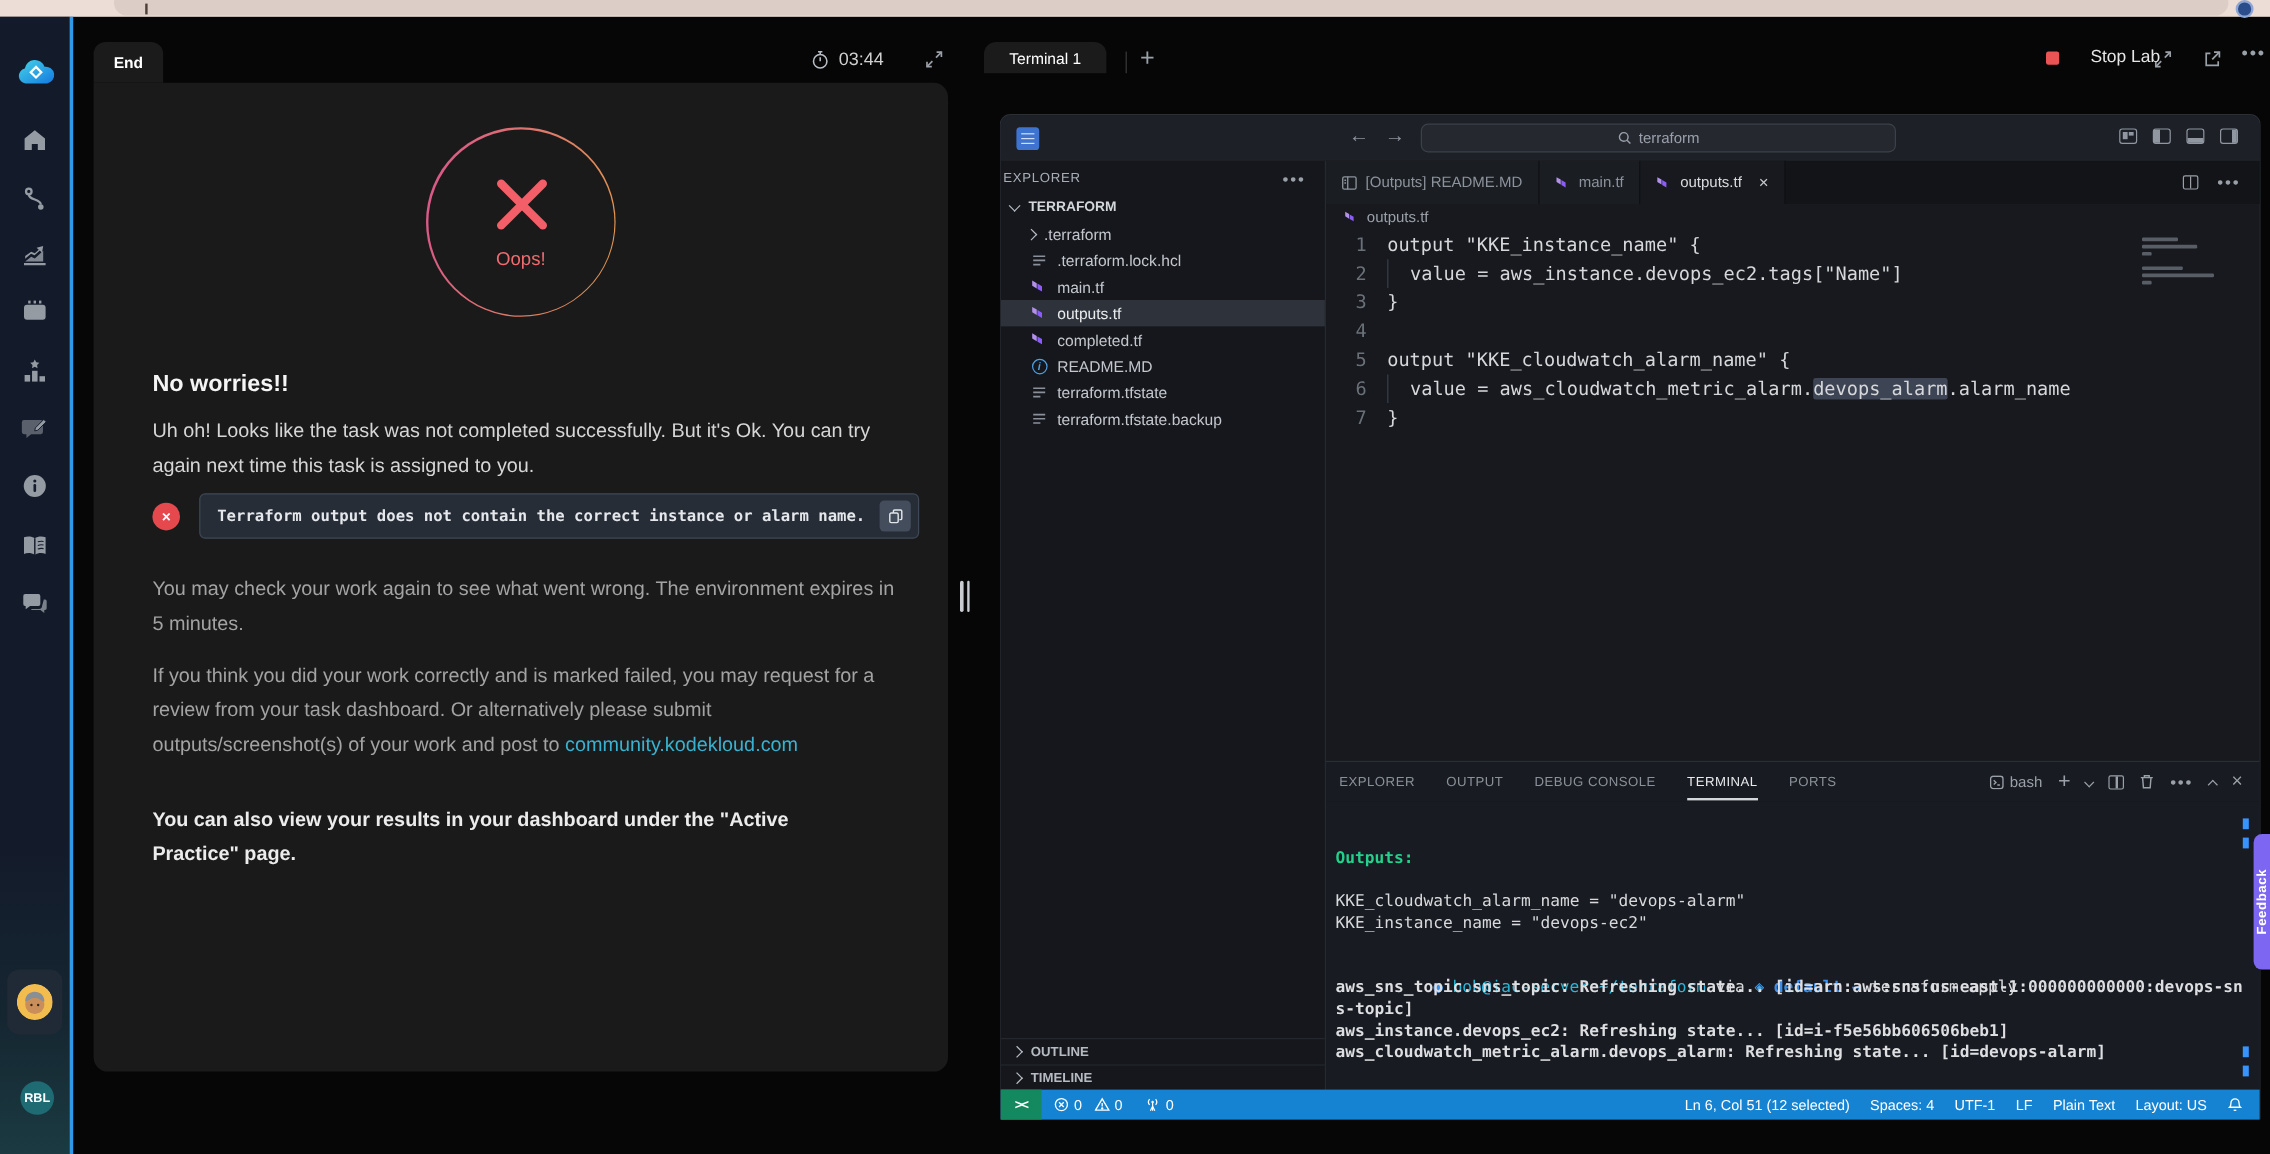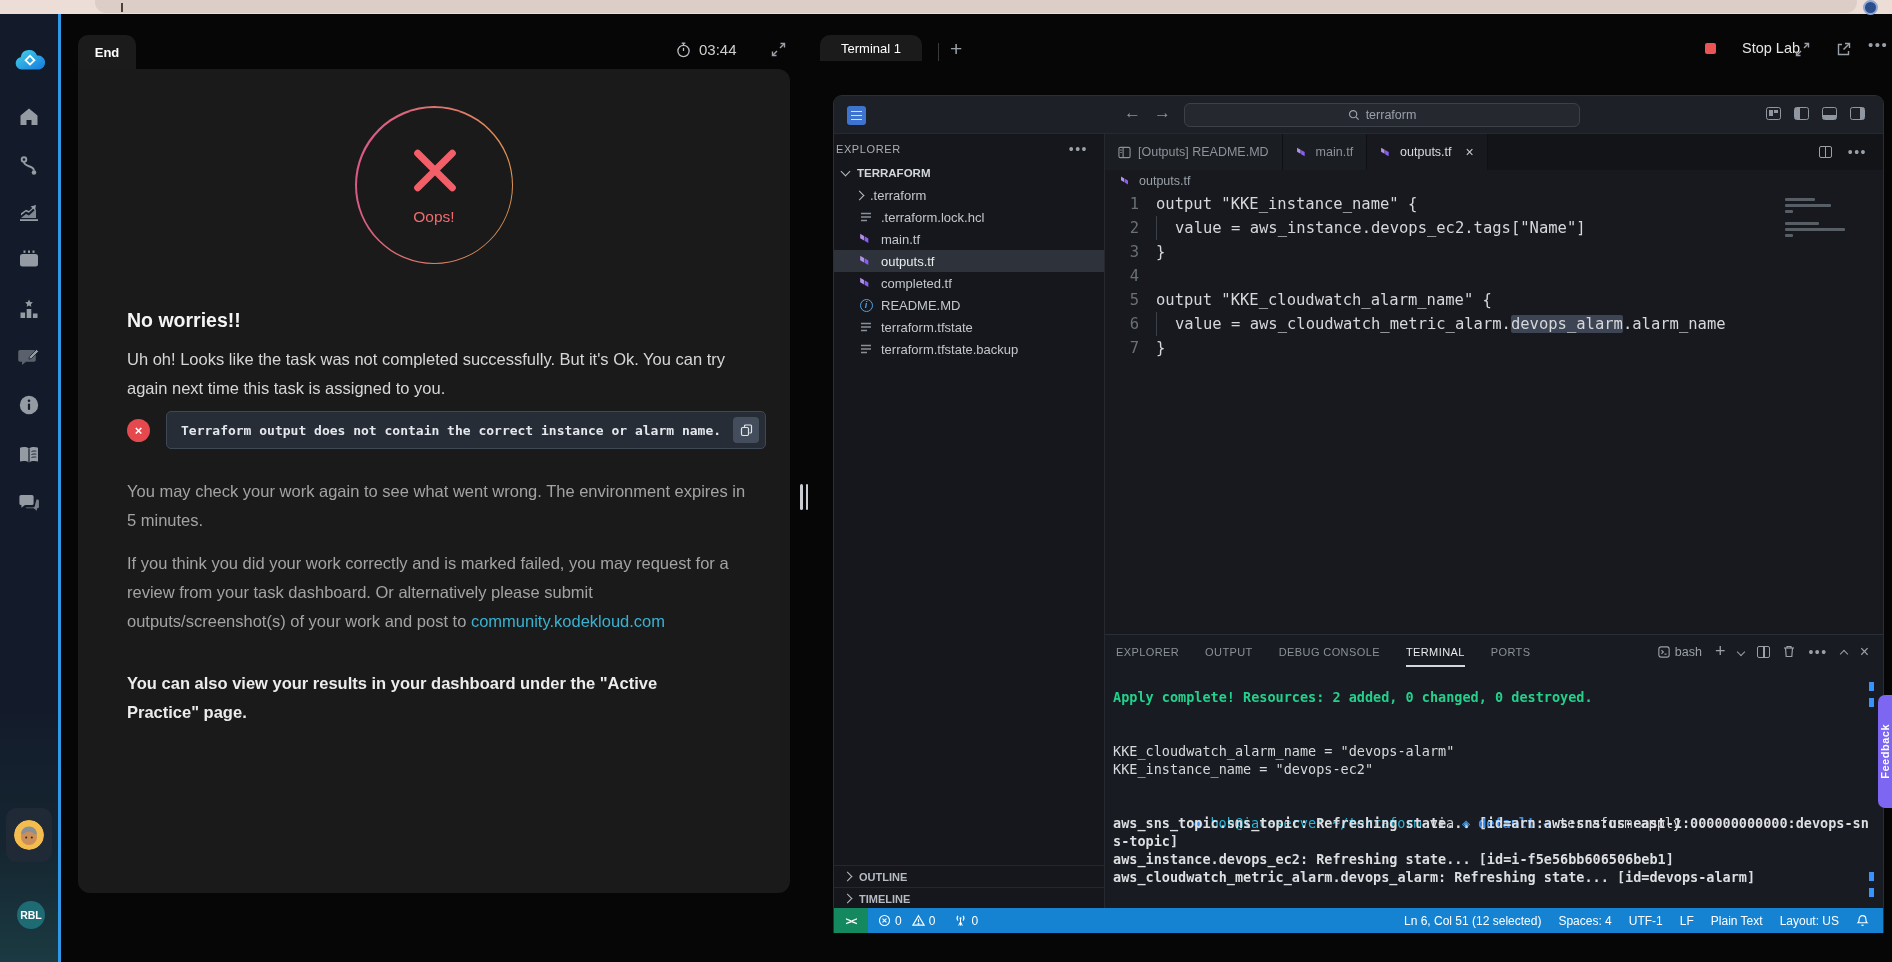--- a/index.html
+++ b/index.html
@@ -519,22 +519,22 @@
               <path d="M4 3V1.5h4V3"></path>
               <path d="M2.5 3l.7 8.5h5.6l.7-8.5"></path>
             </svg>
           <span class="dots-ic">•••</span>
           <span class="pa-chev" style="transform:rotate(-135deg);margin-top:4px"></span>
           <span class="pa-x">×</span>
         </div>
       </div>
 
       <div class="terminal">
-        <div class="trow t-green">Apply complete! Resources: 2 added, 0 changed, 0 destroyed.</div>
         <div class="trow"></div>
+        <div class="trow t-green">Outputs:</div>
         <div class="trow"></div>
         <div class="trow t-plain">KKE_cloudwatch_alarm_name = "devops-alarm"</div>
         <div class="trow t-plain">KKE_instance_name = "devops-ec2"</div>
         <div class="trow"></div>
         <div class="trow">
           <span class="c-blue sp">●</span><span class="c-cyan sp">bob@iac-server</span><span class="c-cyan sp">~/terraform</span><span class="t-plain sp">via</span><span class="c-sym sp">◈</span><span class="c-blue sp">default</span><span class="c-blue sp">→</span><span class="t-plain">terraform apply</span>
         </div>
         <div class="trow t-white">aws_sns_topic.sns_topic: Refreshing state... [id=arn:aws:sns:us-east-1:000000000000:devops-sn</div>
         <div class="trow t-white">s-topic]</div>
         <div class="trow t-white">aws_instance.devops_ec2: Refreshing state... [id=i-f5e56bb606506beb1]</div>

